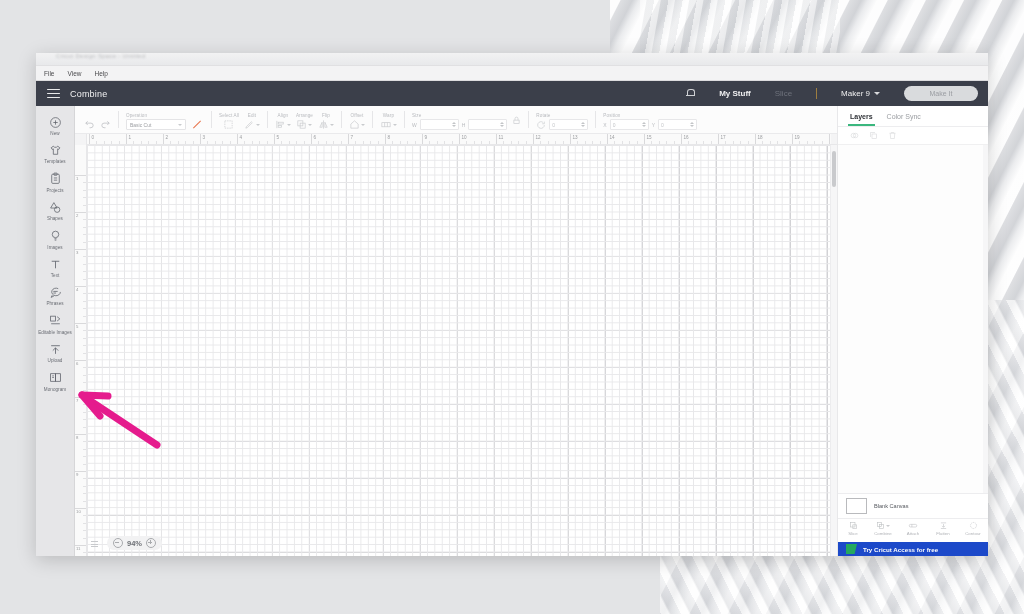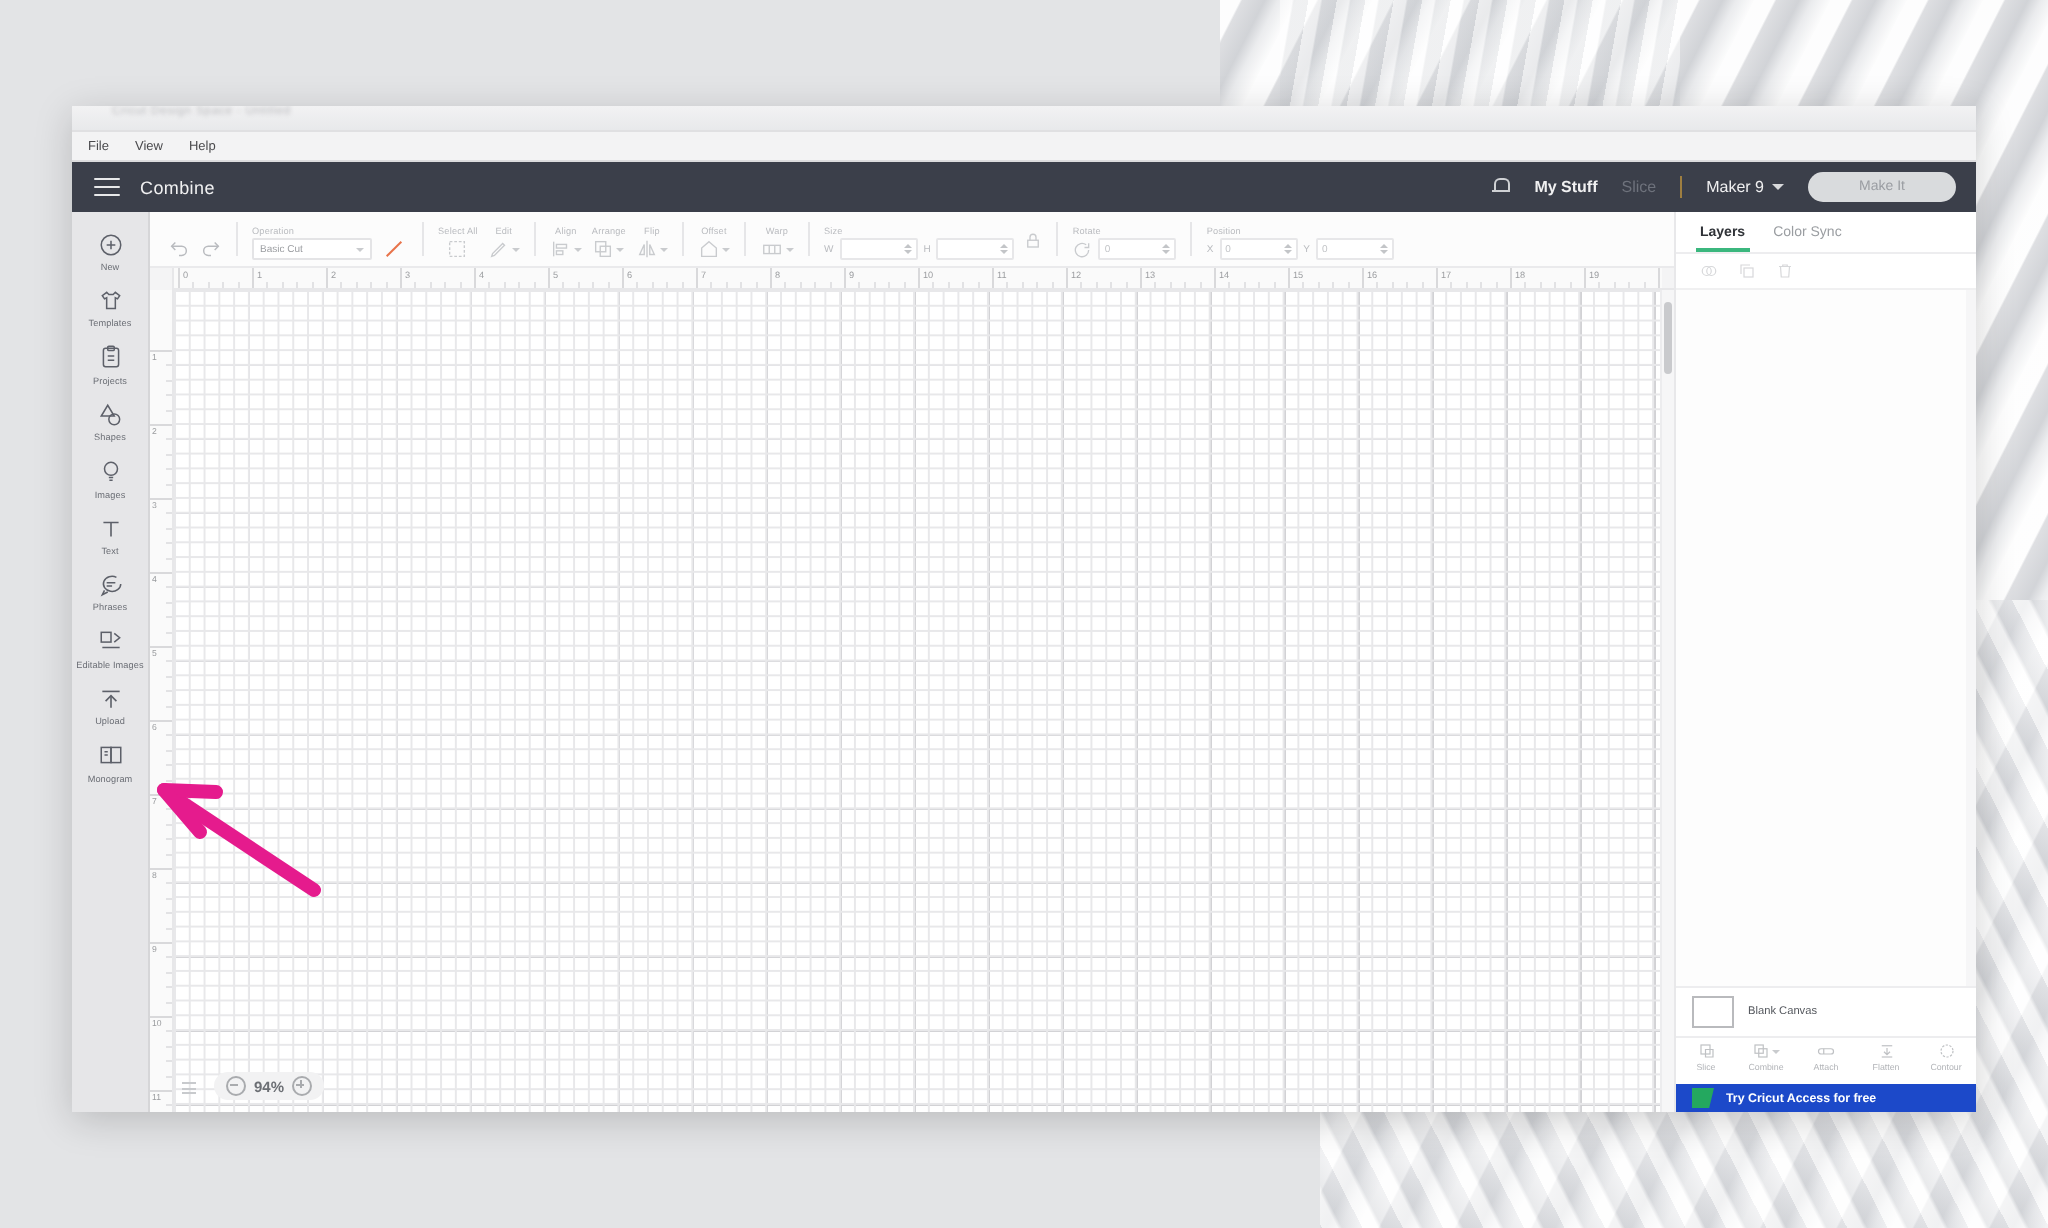--- a/index.html
+++ b/index.html
@@ -67,21 +67,21 @@
     height:25px;background:#3b3f4a;display:flex;align-items:center;
     position:relative;flex:0 0 auto;
   }
   .hamburger{width:34px;display:flex;flex-direction:column;gap:2.4px;align-items:center;justify-content:center;cursor:pointer;}
   .hamburger i{display:block;width:13px;height:1.6px;background:#e8e9ea;border-radius:1px;}
   .hdr-canvas{font-size:9px;color:#f0f0f1;letter-spacing:.2px;}
   .hdr-title{
     position:absolute;left:0;right:0;text-align:center;font-size:8.5px;color:#e8e9ea;
     pointer-events:none;
   }
-  .hdr-right{margin-left:auto;display:flex;align-items:center;gap:12px;padding-right:10px;}
+  .hdr-right{margin-left:auto;display:flex;align-items:center;gap:24px;padding-right:10px;}
   .bell{width:9px;height:10px;position:relative;}
   .bell::before{
     content:"";position:absolute;left:1.2px;top:0.8px;width:6px;height:6px;
     border:1px solid #cfd1d4;border-bottom:none;border-radius:3px 3px 0 0;
   }
   .bell::after{
     content:"";position:absolute;left:0;top:6.4px;width:9px;height:1px;background:#cfd1d4;
   }
   .mystuff{font-size:8px;color:#f0f0f1;font-weight:bold;}
   .savebtn{font-size:8px;color:#6e727c;}

